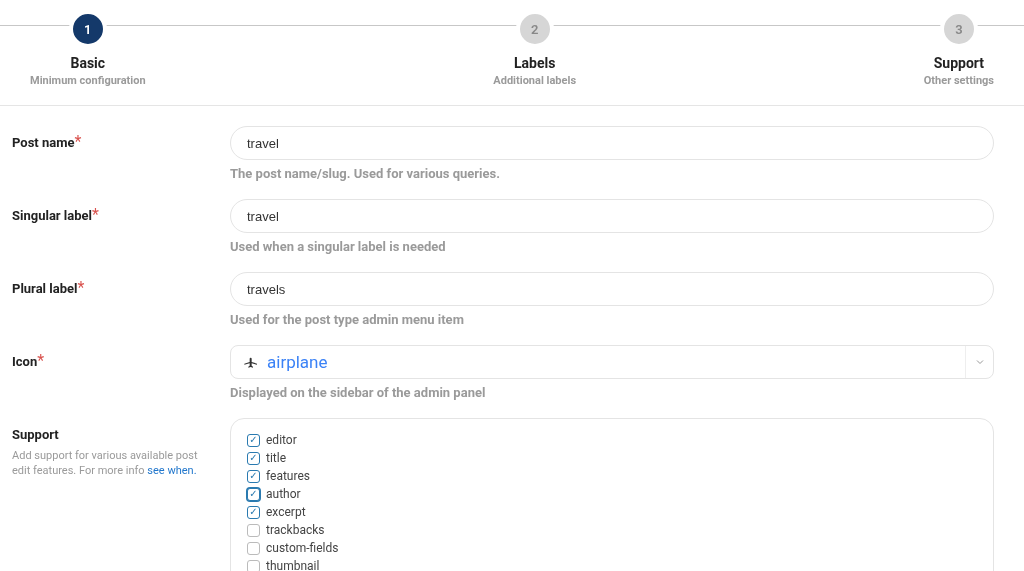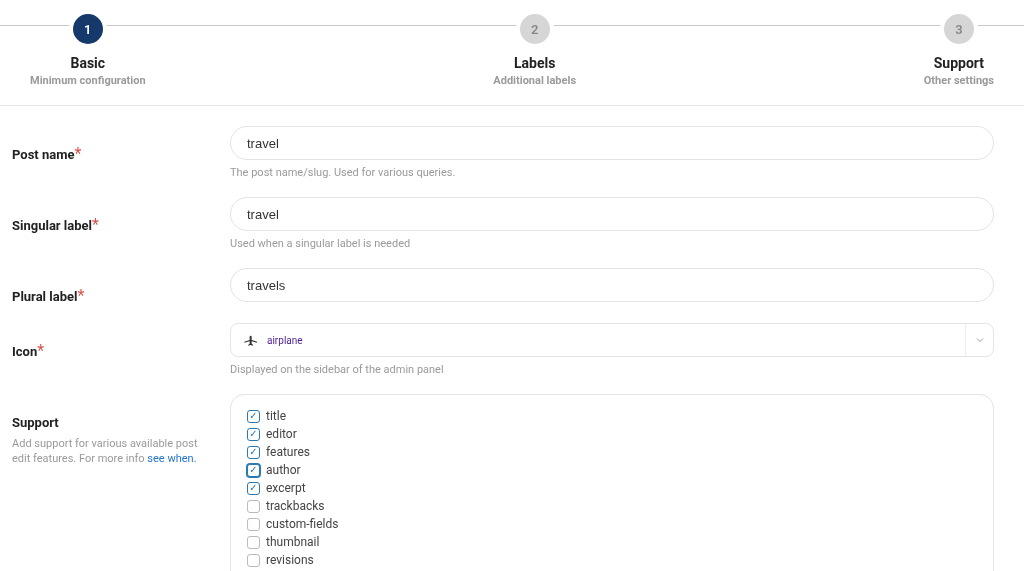--- a/index.html
+++ b/index.html
@@ -74,21 +74,20 @@
 }
 .row {
   display: flex;
   align-items: flex-start;
   margin-bottom: 18px;
 }
 .label-col {
   width: 218px;
   padding-top: 6px;
   padding-right: 14px;
-  margin-top: 12px;
 }
 .field-label {
   font-size: 13px;
   font-weight: 700;
   color: #222;
 }
 .req { color: #d9534f; }
 .label-help {
   font-size: 11px;
   color: #9a9a9a;
@@ -119,33 +118,34 @@
   align-items: center;
   padding: 0 12px;
   position: relative;
   background:#fff;
 }
 .select-wrap .icon {
   width: 16px; height: 16px;
   margin-right: 8px;
   color:#333;
 }
-.select-wrap .sel-text { font-size: 10px; color:#4c1d95; }
+.select-wrap .sel-text { font-size: 17px; color:#3b82f6; }
 .select-wrap .chev {
   position: absolute;
   right: 0; top: 0; bottom: 0;
   width: 28px;
   border-left: 1px solid #eee;
   display:flex; align-items:center; justify-content:center;
   color:#999;
 }
 .field-help {
-  font-size: 11px;
+  font-size: 13px;
   color: #9a9a9a;
   margin-top: 6px;
+  font-weight: bold;
 }
 
 
 .support-box {
   border: 1px solid #e4e4e4;
   border-radius: 14px;
   padding: 14px 16px 16px 16px;
   background:#fff;
 }
 .chk-row {
@@ -217,20 +217,21 @@
       <div class="field-help">Used when a singular label is needed</div>
     </div>
   </div>
 
   <div class="row">
     <div class="label-col">
       <span class="field-label">Plural label</span><span class="req">*</span>
     </div>
     <div class="field-col">
       <input class="text-input" value="travels" style="">
+      <div class="field-help">Used for the post type admin menu item</div>
     </div>
   </div>
 
   <div class="row">
     <div class="label-col">
       <span class="field-label">Icon</span><span class="req">*</span>
     </div>
     <div class="field-col">
       <div class="select-wrap">
         <span class="icon">
@@ -254,25 +255,25 @@
       <span class="field-label">Support</span>
       <div class="label-help">
         <span>Add support for various available post edit features. For more info </span><a href="#">see when.</a>
       </div>
     </div>
     <div class="field-col">
       <div class="support-box" id="support-box">
 
       <div class="chk-row">
             <span class="chk checked"></span>
+            <span>editor</span>
+          </div>
+          <div class="chk-row">
+            <span class="chk checked"></span>
             <span>title</span>
-          </div>
-          <div class="chk-row">
-            <span class="chk checked"></span>
-            <span>editor</span>
           </div>
           <div class="chk-row">
             <span class="chk checked"></span>
             <span>features</span>
           </div>
           <div class="chk-row">
             <span class="chk checked focused"></span>
             <span>author</span>
           </div>
           <div class="chk-row">

